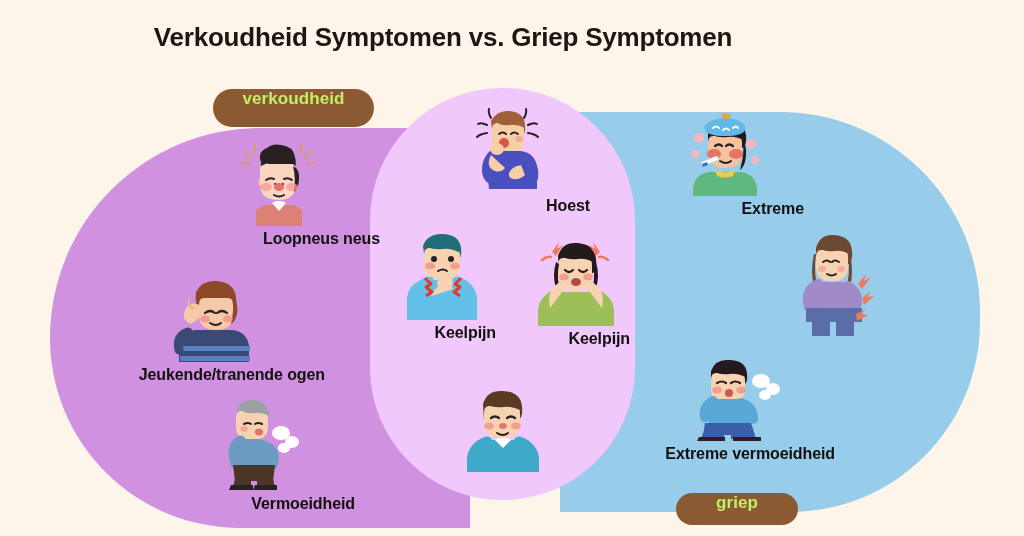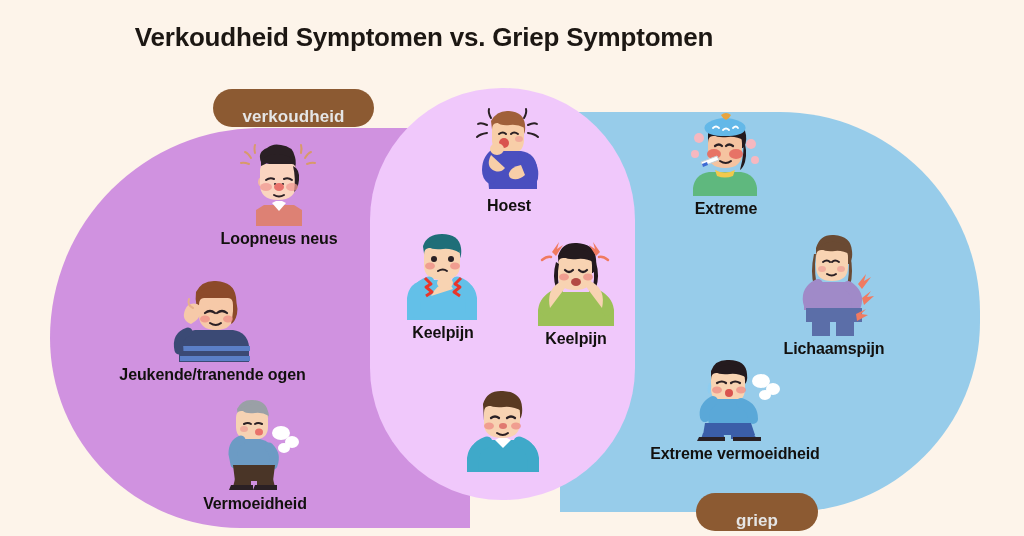--- a/index.html
+++ b/index.html
@@ -11,20 +11,21 @@
     position:relative;
   }
   #stage{position:absolute;inset:0;}
 
   
   .title{
     position:absolute;left:0;top:22px;width:848px;
     text-align:center;
     font-size:26px;font-weight:bold;color:#1c1713;
     letter-spacing:-.2px;
+    padding-left:19px;
   }
 
   
   .panel{position:absolute;}
 
   .panel-left{
     left:50px;top:128px;width:420px;height:400px;
     background:#D092E0;
     border-radius:210px 0 0 190px;
   }
@@ -36,31 +37,31 @@
   .panel-mid{
     left:370px;top:88px;width:265px;height:412px;
     background:#F0C8FB;
     border-radius:132px 132px 132px 132px;
   }
 
   
   .badge{
     position:absolute;
     background:#8C5A32;
-    color:#e5e5e5;
+    color:#bef264;
     border-radius:22px;
     font-size:17px;font-weight:bold;
-    display:flex;align-items:flex-end;justify-content:center;
+    display:flex;align-items:flex-start;justify-content:center;
     letter-spacing:.1px;
   }
   .badge-cold{left:213px;top:89px;width:161px;height:38px;}
-  .badge-flu{left:696px;top:493px;width:122px;height:38px;}
-
-  
-  .sym{position:absolute;text-align:center;}
+  .badge-flu{left:676px;top:493px;width:122px;height:32px;}
+
+  
+  .sym{position:absolute;text-align:right;}
   .sym .art{
     display:block;margin:0 auto;
   }
   .sym .cap{
     display:block;
     font-size:16px;font-weight:bold;color:#12100e;
     white-space:nowrap;margin-top:4px;
     letter-spacing:-.1px;
   }
 
@@ -309,21 +310,20 @@
       <path d="M34 56 q-12 6-10 18 q1 6 6 8" stroke="#A08AC8" stroke-width="10" fill="none" stroke-linecap="round"></path>
       <path d="M64 58 q12 8 8 20" stroke="#A08AC8" stroke-width="10" fill="none" stroke-linecap="round"></path>
       <path d="M22 80 h56 v14 h-56z" fill="#5B6EA8"></path>
       <path d="M28 94 h18 v14 h-18z" fill="#5B6EA8"></path>
       <path d="M52 94 h18 v14 h-18z" fill="#5B6EA8"></path>
       <path d="M74 56 l8-10 l-2 7 l7-4 l-9 12z" fill="#F07A60"></path>
       <path d="M78 70 l9-7 l-4 6 l7-1 l-10 9z" fill="#F07A60"></path>
       <path d="M72 86 l10-5 l-5 5 l7 1 l-11 6z" fill="#F07A60"></path>
     </svg>
     </span>
-    <span class="cap">Lichaamspijn</span>
   </div>
 
   <div class="sym s-exhaust">
     <span class="art">
     <svg width="104" height="86" viewBox="0 0 104 86">
       <path d="M28 16 q4-12 18-11 q17 0 18 14 q1 8-3 11 l-33 1z" fill="#241A1E"></path>
       <path d="M33 18 h24 q5 0 5 7 v9 q0 14-17 14 t-17-14 v-9 q0-7 5-7z" fill="#F8D3B2"></path>
       <path d="M28 17 q11-9 21-7 q14 2 15 13 q-9-5-17-4 q-11 1-14-2 q-3 2-5 0z" fill="#241A1E"></path>
       <path d="M34 28 q5-3 9 0" stroke="#2A2024" stroke-width="2.2" fill="none" stroke-linecap="round"></path>
       <path d="M57 28 q-5-3-9 0" stroke="#2A2024" stroke-width="2.2" fill="none" stroke-linecap="round"></path>

